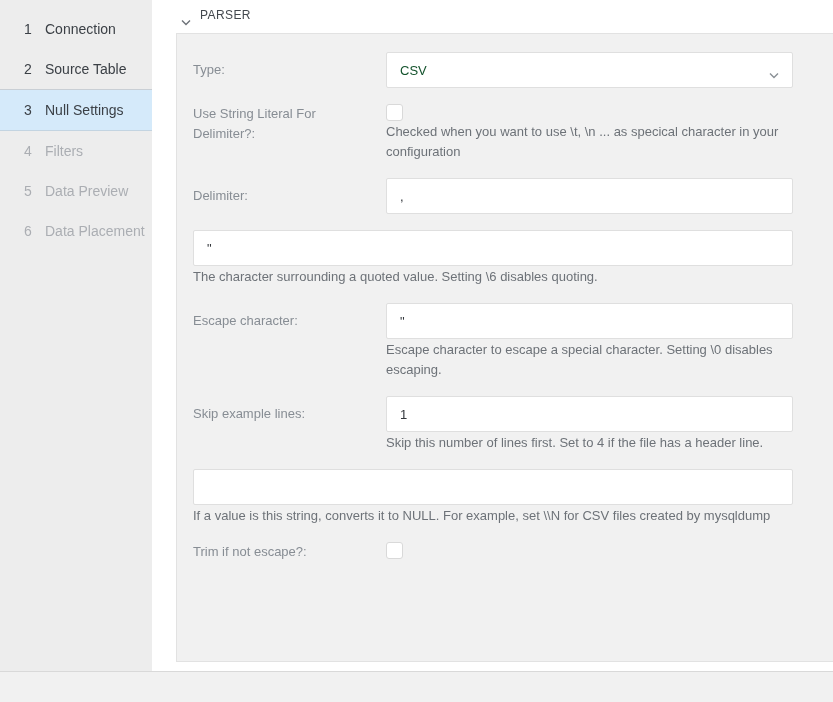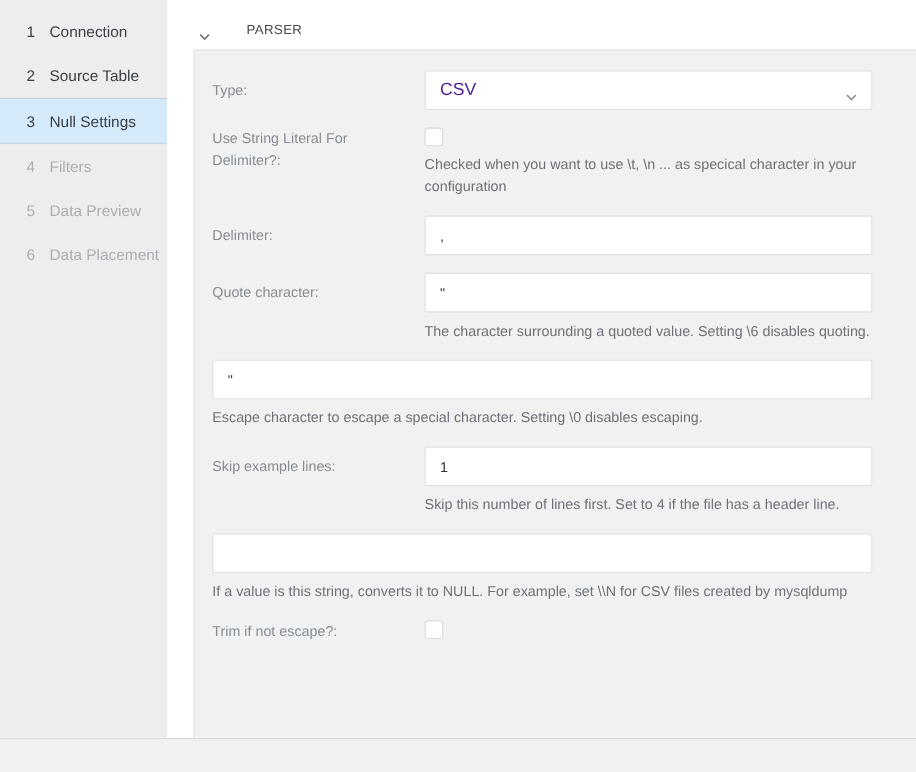--- a/index.html
+++ b/index.html
@@ -39,23 +39,22 @@
   
   .main {
     flex: 1;
     background: #ffffff;
     height: 671px;
     overflow: hidden;
     padding-left: 24px;
   }
   .section-header {
     display: flex; align-items: center;
-    margin: 20px 0 11px 5px;
-    cursor: pointer;
-    gap: 24px;
+    margin: 8px 0 11px 5px;
+    cursor: pointer;
   }
   .section-header .chev {
     width: 10px; height: 7px; margin-right: 9px; display: inline-block;
   }
   .section-title {
     font-size: 12px;
     letter-spacing: 0.4px;
     color: #43484e;
     font-weight: 400;
   }
@@ -90,35 +89,35 @@
     font-size: 13px; color: #33373c;
     outline: none;
   }
   .select-box {
     width: 100%; height: 36px;
     background: #ffffff;
     border: 1px solid #dfdfdf;
     border-radius: 2px;
     padding: 0 13px;
     display: flex; align-items: center; justify-content: space-between;
-    font-size: 16px; color: #4c1d95;
+    font-size: 13px; color: #14532d;
     cursor: pointer;
   }
   .select-box .chev { width: 10px; height: 7px; }
 
   .checkbox {
     width: 17px; height: 17px;
     background: #ffffff;
     border: 1px solid #d9d9d9;
     border-radius: 3px;
     cursor: pointer;
   }
 
   .help {
-    margin-top: 7px;
+    margin-top: 1px;
     font-size: 13px; line-height: 20px;
     color: #6d7278;
   }
 
   
   .footer {
     position: absolute;
     left: 0; right: 0; bottom: 0;
     height: 31px;
     background: #f1f1f1;
@@ -188,27 +187,27 @@
             <div class="help">Checked when you want to use \t, \n ... as specical character in your configuration</div>
           </div>
         </div>
         <div class="form-row">
           <div class="row-label center">Delimiter:</div>
           <div class="row-control">
             <input class="text-input" type="text" value="," style="">
           </div>
         </div>
         <div class="form-row">
-          <div class="row-label center">Quote character:</div>
           <div class="row-control">
             <input class="text-input" type="text" value="&quot;" style="">
             <div class="help">The character surrounding a quoted value. Setting \6 disables quoting.</div>
           </div>
         </div>
         <div class="form-row">
+          <div class="row-label center">Escape character:</div>
           <div class="row-control">
             <input class="text-input" type="text" value="&quot;" style="">
             <div class="help">Escape character to escape a special character. Setting \0 disables escaping.</div>
           </div>
         </div>
         <div class="form-row">
           <div class="row-label center">Skip example lines:</div>
           <div class="row-control">
             <input class="text-input" type="text" value="1" style="">
             <div class="help">Skip this number of lines first. Set to 4 if the file has a header line.</div>

